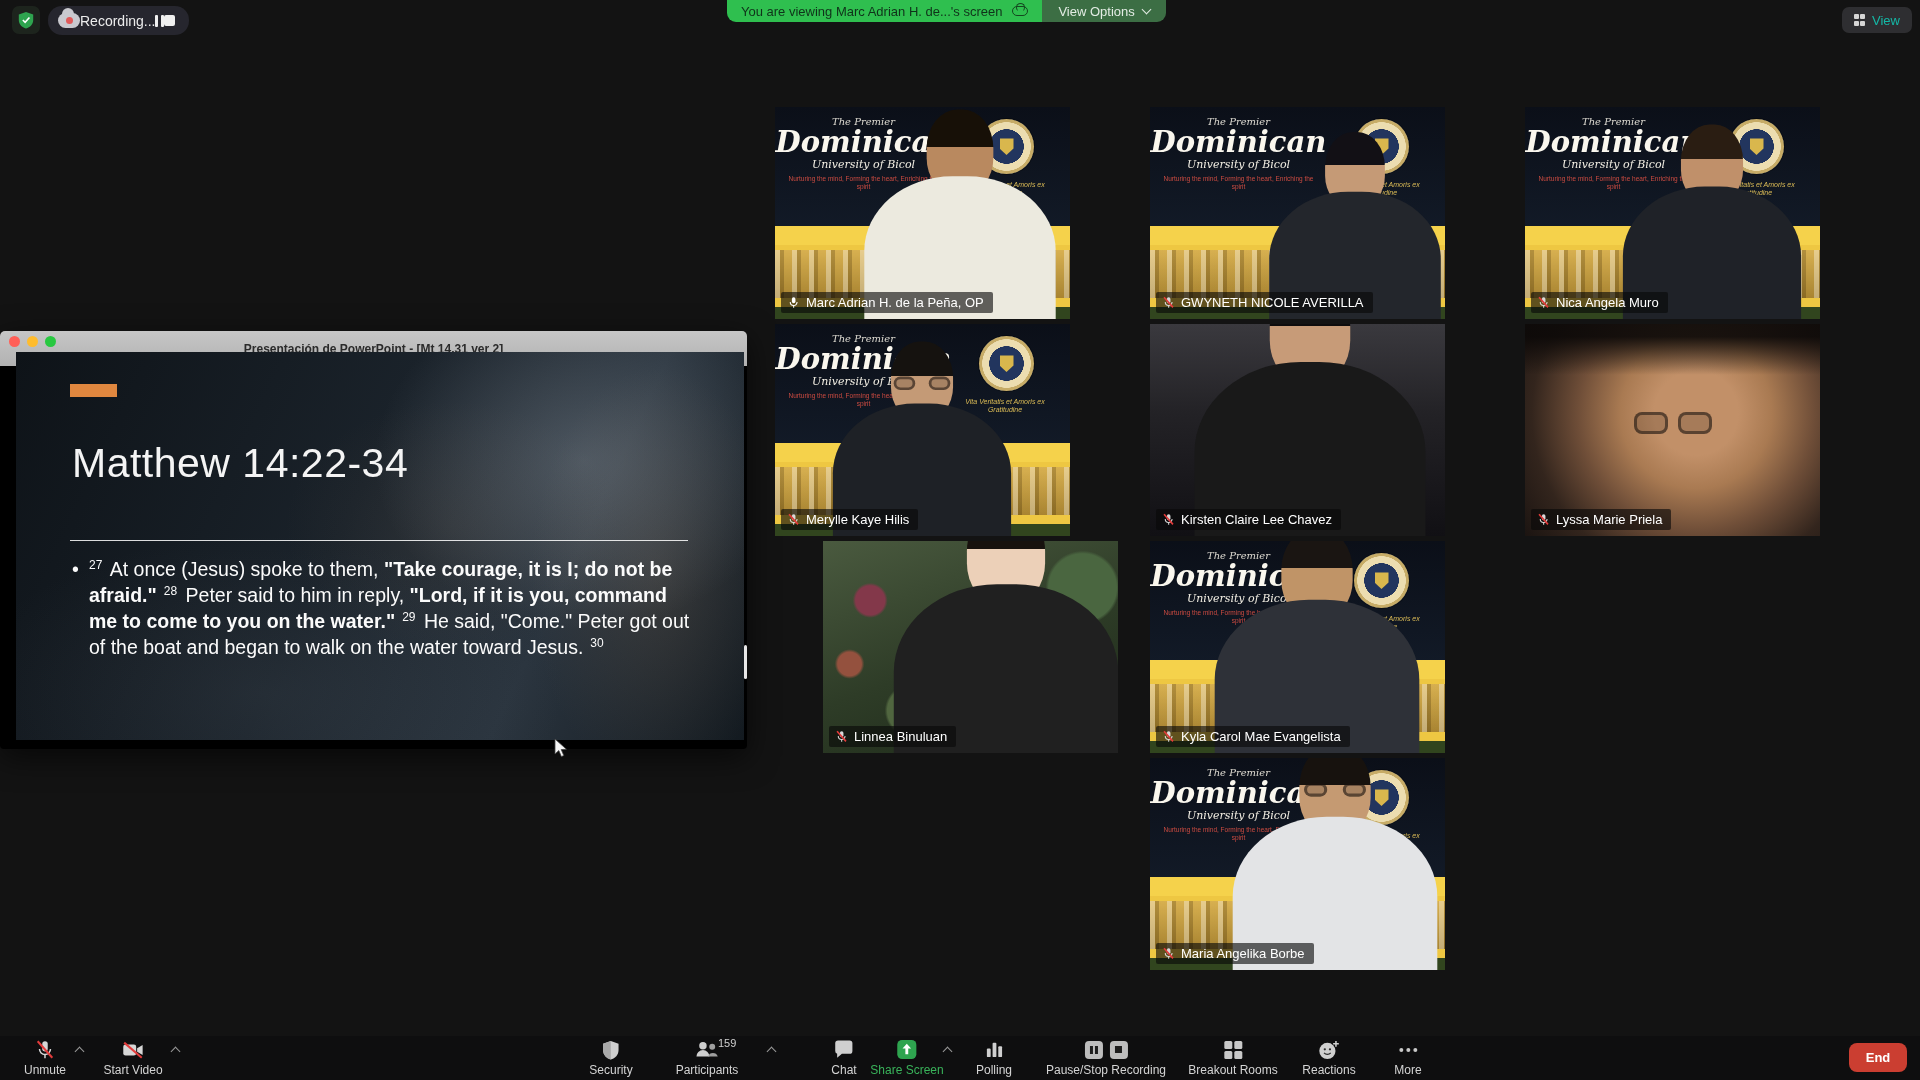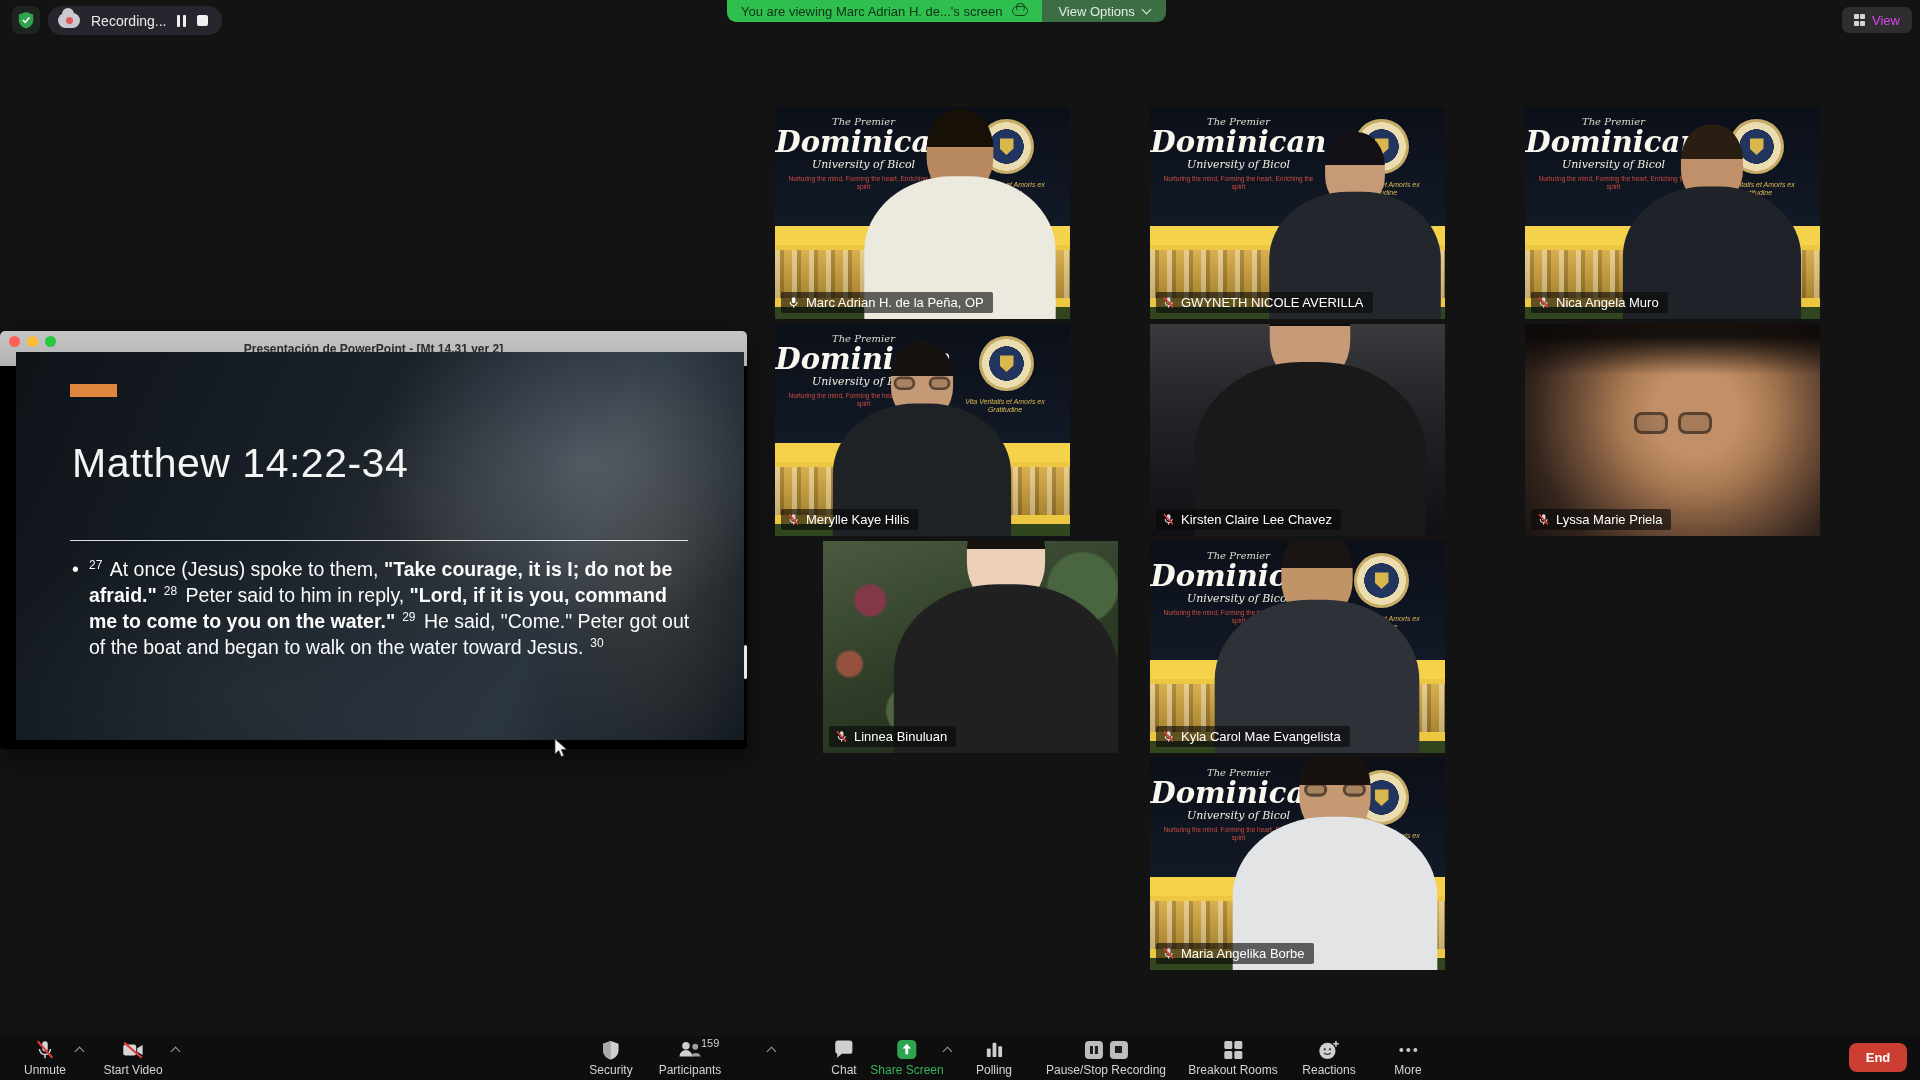--- a/index.html
+++ b/index.html
@@ -1,38 +1,38 @@
 <!DOCTYPE html>
 <html><head>
 <meta charset="utf-8">
 <style>
   * { margin:0; padding:0; box-sizing:border-box; }
   body { background:#000; font-family:"Liberation Sans", sans-serif; }
   .screen { position:relative; width:1920px; height:1080px; background:#131313; overflow:hidden; font-family:"Liberation Sans", sans-serif; }
 
   
   .shield-tile { position:absolute; left:12px; top:6px; width:28px; height:28px; background:#1d241d; border-radius:7px; display:flex; align-items:center; justify-content:center; }
-  .rec-pill { position:absolute; left:48px; top:6px; height:29px; background:#26262e; border-radius:14px; display:flex; align-items:center; gap:11px; padding:0 14px 0 10px; }
+  .rec-pill { position:absolute; left:48px; top:6px; height:29px; background:#26262e; border-radius:14px; display:flex; align-items:center; padding:0 14px 0 10px; }
   .rec-pill .rec-label { color:#ececec; font-size:14px; }
   .rec-cloud { position:relative; width:22px; height:15px; }
   .rec-cloud .cloud { position:absolute; inset:0; background:#c9c9cf; border-radius:8px; }
   .rec-cloud .cloud::before { content:""; position:absolute; left:4px; top:-5px; width:12px; height:12px; background:#c9c9cf; border-radius:50%; }
   .rec-cloud .dot { position:absolute; left:8px; top:4px; width:7px; height:7px; background:#e05a5a; border-radius:50%; z-index:2; }
   .btn-pause { display:flex; gap:3px; cursor:pointer; }
   .btn-pause i { width:3px; height:12px; background:#f0f0f0; border-radius:1px; }
   .btn-stop { width:11px; height:11px; background:#f0f0f0; border-radius:2px; cursor:pointer; }
 
   .banner { position:absolute; left:727px; top:0; height:22px; display:flex; z-index:5; }
   .banner-main { background:#2fbf4f; color:#10321a; font-size:13px; display:flex; align-items:center; gap:10px; padding:0 14px; border-radius:0 0 0 9px; }
   .banner-cloud { width:16px; height:10px; border:1.5px solid #14471f; border-radius:6px; position:relative; }
   .banner-cloud::before { content:""; position:absolute; left:3px; top:-4px; width:7px; height:7px; border:1.5px solid #14471f; border-radius:50%; border-bottom-color:transparent; }
   .banner-opts { background:#3c6e44; color:#e3ece4; font-size:13px; display:flex; align-items:center; gap:8px; padding:0 16px; border-radius:0 0 9px 0; cursor:pointer; }
   .chev-down { width:7px; height:7px; border-left:1.5px solid currentColor; border-bottom:1.5px solid currentColor; transform:rotate(-45deg); margin-top:-3px; }
 
-  .view-btn { position:absolute; right:8px; top:7px; height:26px; background:#2e2e31; border-radius:7px; color:#d946ef; font-size:13px; display:flex; align-items:center; gap:7px; padding:0 12px; cursor:pointer; }
+  .view-btn { position:absolute; right:8px; top:7px; height:26px; background:#2e2e31; border-radius:7px; color:#14b8a6; font-size:13px; display:flex; align-items:center; gap:7px; padding:0 12px; cursor:pointer; }
   .grid-glyph { display:grid; grid-template-columns:5px 5px; grid-template-rows:5px 5px; gap:1.5px; }
   .grid-glyph i { background:#d6d6d6; border-radius:1px; }
 
   
   .ppt { position:absolute; left:0px; top:331px; width:747px; height:418px; background:#000; border-radius:5px 5px 4px 4px; box-shadow:0 8px 30px rgba(0,0,0,.6); }
   .ppt-titlebar { position:absolute; left:0; top:0; right:0; height:35px; background:linear-gradient(180deg,#c6c6c6,#b2b2b2); border-radius:5px 5px 0 0; display:flex; align-items:center; justify-content:center; }
   .ppt-title { font-size:12px; color:#2b2b2b; font-weight:700; }
   .traffic { position:absolute; left:9px; top:5px; display:flex; gap:7px; }
   .traffic i { width:11px; height:11px; border-radius:50%; display:block; cursor:pointer; }
   .t-red { background:#ff5f57; } .t-yel { background:#febc2e; } .t-grn { background:#28c840; }
@@ -422,21 +422,21 @@
     <div class="tb-item" style="left:611px;">
       <span class="ic">
         <svg width="19" height="20" viewBox="0 0 20 22">
             <path d="M10 1 L18.5 4 V11 C18.5 16.5 14.8 20 10 21.5 C5.2 20 1.5 16.5 1.5 11 V4 Z" fill="#cfcfcf"></path>
             <path d="M10 1 L10 21.5 C5.2 20 1.5 16.5 1.5 11 V4 Z" fill="#a9a9a9"></path>
           </svg>
       </span>
       <span class="lb">Security</span>
     </div>
 
-    <div class="tb-item" style="left:690px;">
+    <div class="tb-item" style="left:707px;">
       <span class="ic" style="position:relative;">
         <svg width="26" height="20" viewBox="0 0 28 20">
             <circle cx="10" cy="5.5" r="4" fill="#cfcfcf"></circle>
             <path d="M3 17 a7 7 0 0 1 14 0 Z" fill="#cfcfcf"></path>
             <circle cx="20" cy="6.5" r="3.2" fill="#9f9f9f"></circle>
             <path d="M15.5 17 a5.6 5.6 0 0 1 10.5 0 Z" fill="#9f9f9f"></path>
           </svg>
         <span class="count">159</span>
       </span>
       <span class="lb">Participants</span>

